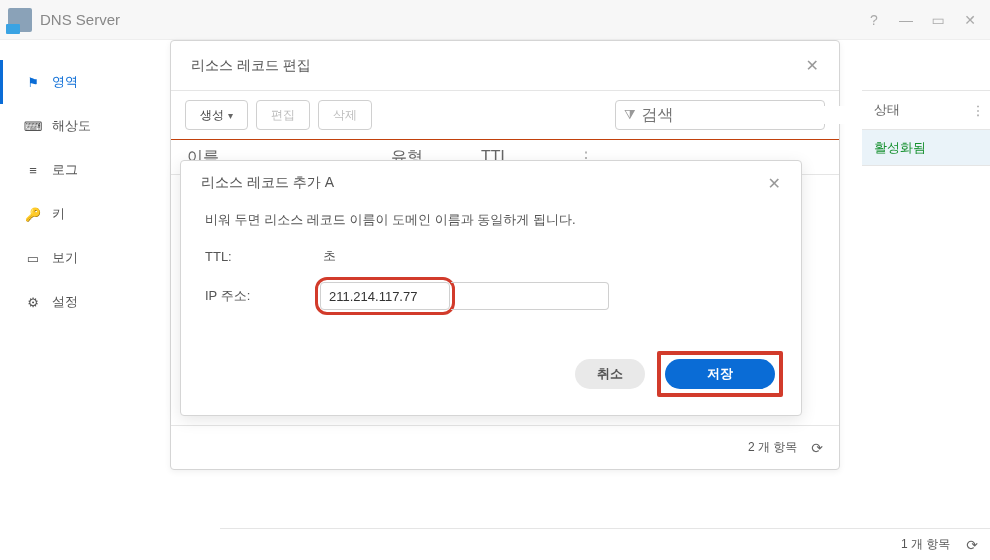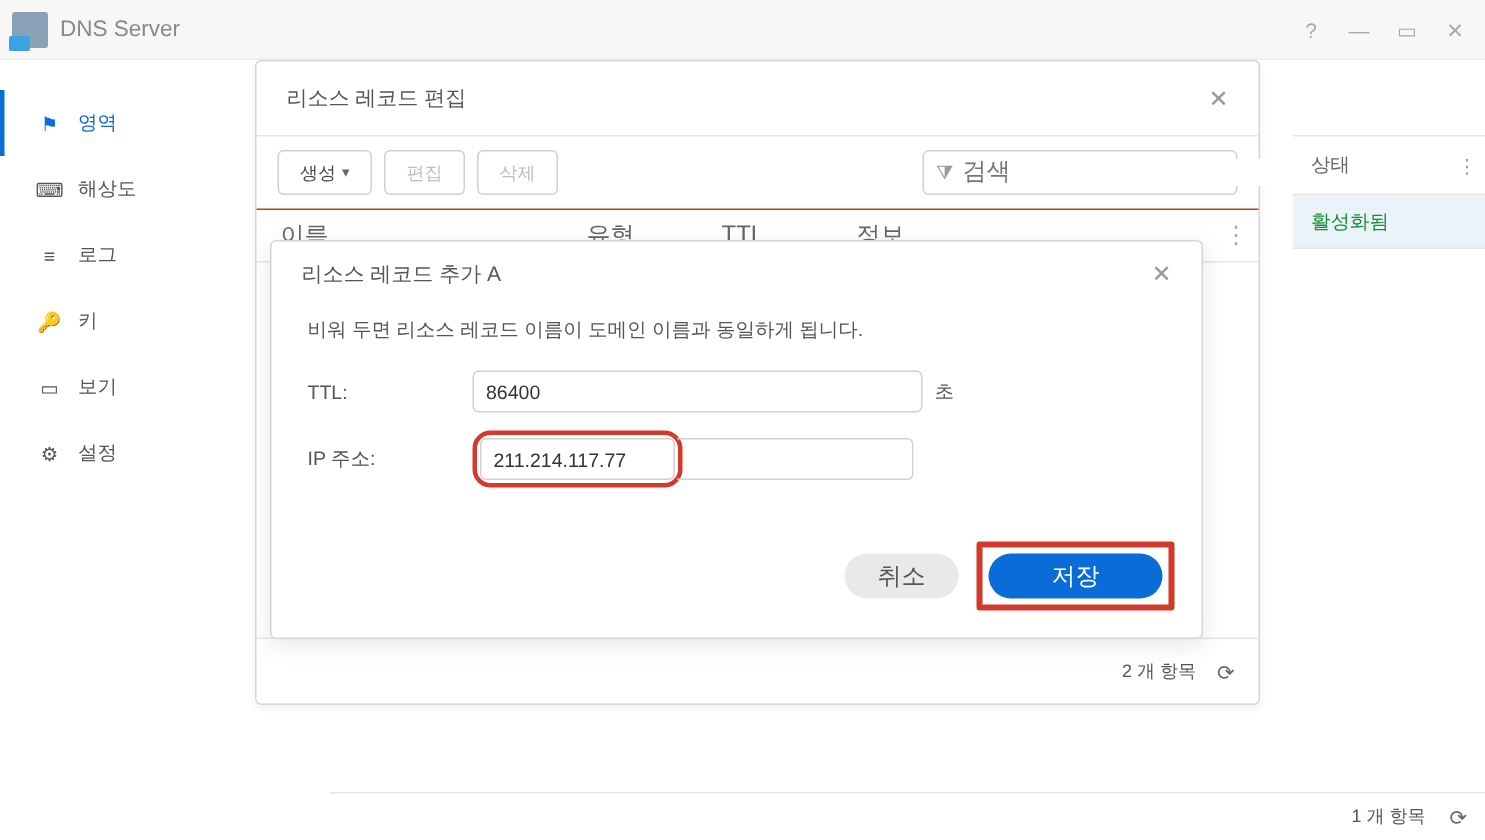--- a/index.html
+++ b/index.html
@@ -215,22 +215,23 @@
     justify-content:flex-end;
     padding: 0 16px;
   }
   .btn-pill {
     height: 30px;
     padding: 0 22px;
     border: none;
     border-radius: 15px;
     background: #e9e9e9;
     color:#555;
-    font-size: 16px;
+    font-size: 13px;
     cursor:pointer;
+    font-weight:bold;
   }
   .btn-pill.primary {
     background:#0a6cd6;
     color:#fff;
   }
 
   
   .dlg-inner {
     position:absolute;
     left: 180px;
@@ -363,42 +364,40 @@
     </button>
     <div class="search-wrap">
       <span style="font-size:13px;">⧩</span>
       <input type="text" placeholder="검색" style="">
     </div>
   </div>
   <div class="table-head">
     <div class="col-name">이름</div>
     <div class="col-type">유형</div>
     <div class="col-ttl">TTL</div>
-    <div class="col-info">정보</div>
     <div class="col-dots">⋮</div>
   </div>
   <div class="table-body"></div>
   <div class="dlg-outer-foot-top">
     <span>2 개 항목</span>
     <span class="reload-icon">⟳</span>
   </div>
 </div>
 
 <div class="dlg-inner">
   <div class="dlg-inner-head">
     <span style="font-weight:500">리소스 레코드 추가 A</span>
     <span class="close-x">✕</span>
   </div>
   <div class="dlg-inner-body">
     <div class="desc">비워 두면 리소스 레코드 이름이 도메인 이름과 동일하게 됩니다.</div>
 
 
     <div class="form-row">
       <div class="form-label">TTL:</div>
-      <input class="form-input" value="86400" style="">
       <span class="suffix">초</span>
     </div>
 
     <div class="form-row">
       <div class="form-label">IP 주소:</div>
       <span class="hi-red">
         <input class="form-input" style="width: 130px;" value="211.214.117.77">
       </span>
       <span style="width:158px; height:28px; border:1px solid #d0d0d0; border-left:none; border-radius:0 4px 4px 0; margin-left:-4px;"></span>
     </div>

